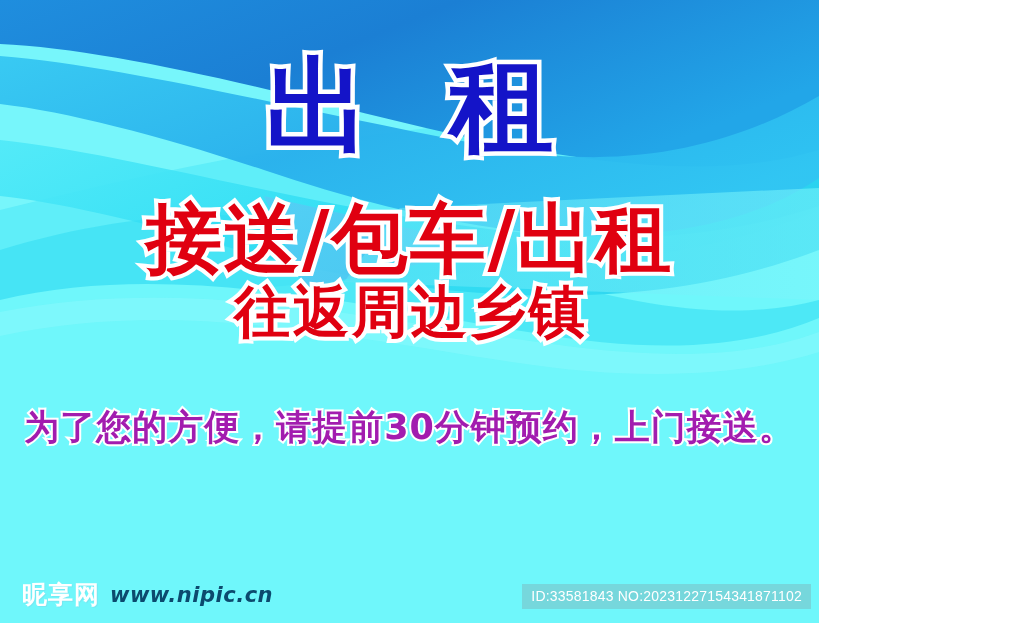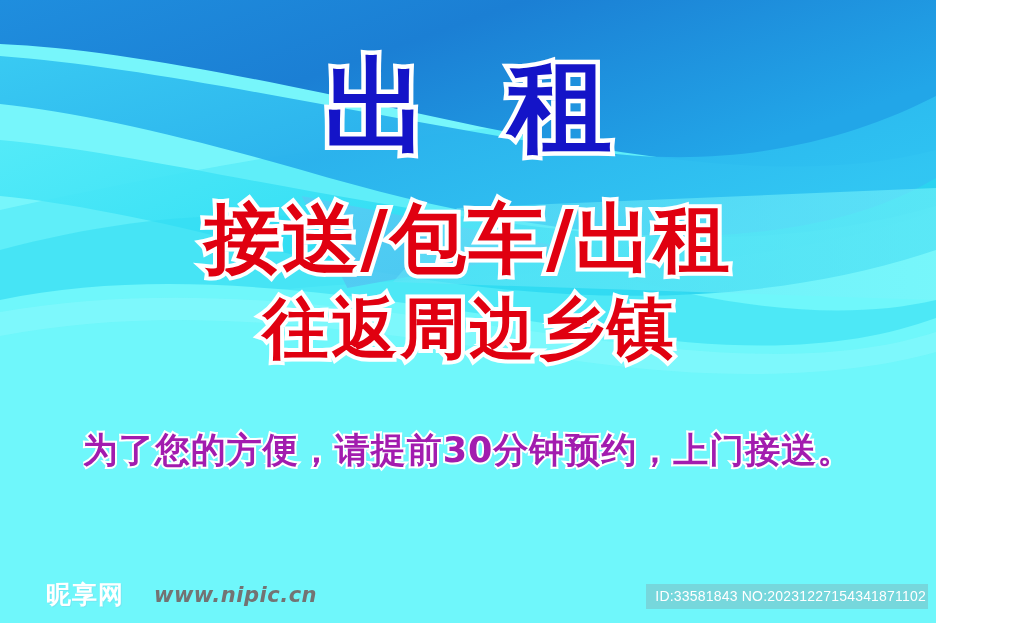--- a/index.html
+++ b/index.html
@@ -6,21 +6,21 @@
     margin: 0;
     padding: 0;
     background: #ffffff;
   }
   body {
     font-family: "Liberation Sans", sans-serif;
   }
 
   .poster {
     position: relative;
-    width: 936px;
+    width: 819px;
     height: 623px;
     overflow: hidden;
     background: #6ff7fb;
   }
 
   
   .bg-layer {
     position: absolute;
     inset: 0;
     width: 100%;
@@ -59,23 +59,22 @@
     font-weight: 700;
     letter-spacing: 2px;
     line-height: 1.1;
     color: #e00010;
     -webkit-text-stroke: 8px #ffffff;
     paint-order: stroke fill;
     white-space: nowrap;
   }
 
   .line-red-2 {
-    margin-top: 12px;
-    font-family: "DejaVu Sans", "Liberation Sans", sans-serif;
-    font-size: 66px;
+    font-family: "DejaVu Sans", "Liberation Sans", sans-serif;
+    font-size: 56px;
     font-weight: 700;
     letter-spacing: 3px;
     text-indent: 3px;
     line-height: 1.1;
     color: #e00010;
     -webkit-text-stroke: 8px #ffffff;
     paint-order: stroke fill;
     white-space: nowrap;
   }
 
@@ -100,42 +99,40 @@
     align-items: center;
     gap: 10px;
   }
   .wm-logo {
     font-family: "DejaVu Sans", "Liberation Sans", sans-serif;
     font-size: 25px;
     font-weight: 700;
     color: #ffffff;
     letter-spacing: 1px;
     text-shadow: 1px 1px 0 rgba(120,220,235,0.55);
-    margin-left: 24px;
   }
   .wm-url {
     font-family: "DejaVu Sans", "Liberation Sans", sans-serif;
     font-size: 21px;
     font-weight: 700;
     font-style: italic;
-    color: #737373;
+    color: #0c4a6e;
     letter-spacing: 0.5px;
-    margin-left: 20px;
   }
 
   .id-badge {
     position: absolute;
     right: 8px;
     bottom: 14px;
     background: rgba(120, 206, 212, 0.78);
     color: #ffffff;
     font-family: "Liberation Sans", sans-serif;
     font-size: 14px;
     letter-spacing: 0.2px;
-    padding: 4px 2px 5px 9px;
+    padding: 4px 9px 5px 9px;
     white-space: nowrap;
   }
 </style>
 </head>
 <body>
 
 <div class="poster">
 
   <div class="bg-layer">
     <svg class="bg-svg" viewBox="0 0 1024 623" preserveAspectRatio="none" xmlns="http://www.w3.org/2000/svg">

